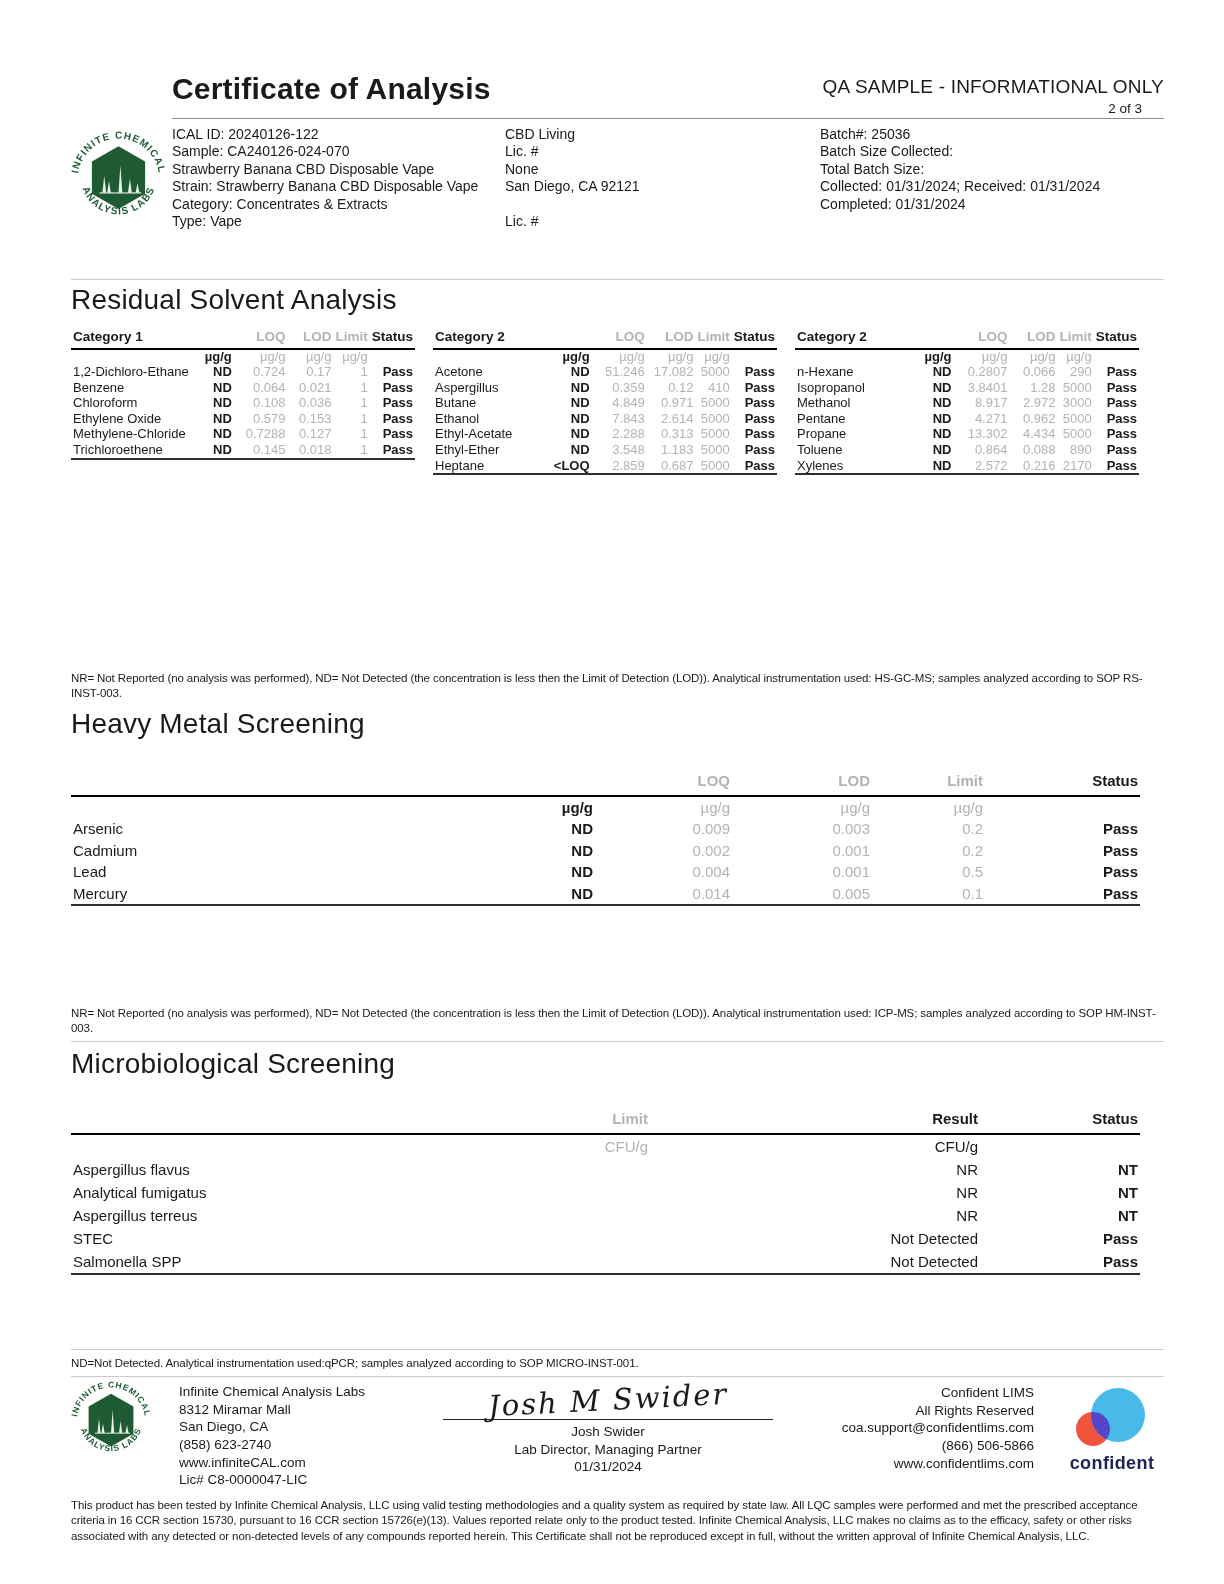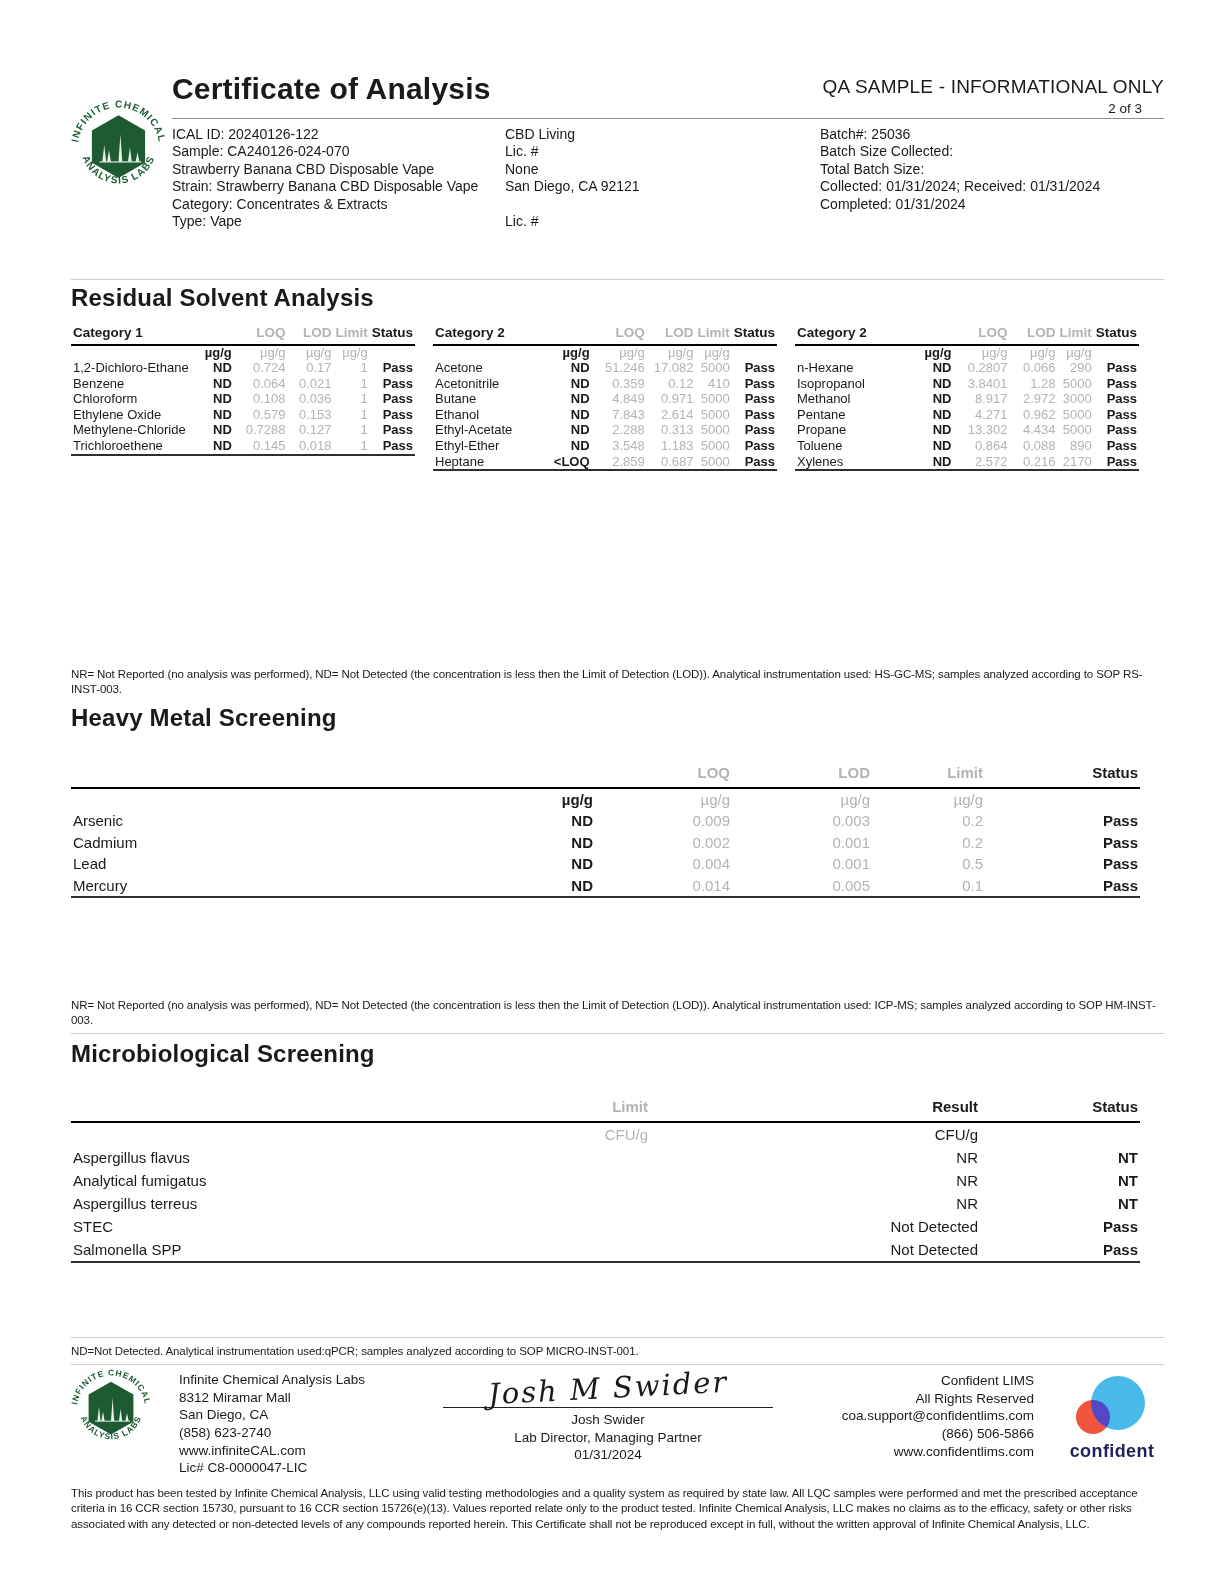--- a/index.html
+++ b/index.html
@@ -5,38 +5,38 @@
   * { margin:0; padding:0; box-sizing:border-box; }
   html,body { background:#ffffff; }
   body {
     width:1224px; height:1584px;
     font-family:"Liberation Sans", sans-serif;
     color:#1a1a1a; overflow:hidden; position:relative;
   }
   .page { padding:66px 60px 0 71px; }
 
   
-  .doc-header { display:flex; align-items:center; }
+  .doc-header { display:flex; align-items:flex-end; }
   .logo-box { width:101px; flex:0 0 101px; padding-top:2px; }
   .header-main { flex:1; }
   .title-row { display:flex; justify-content:space-between; align-items:flex-start; }
   .coa-title { font-size:30px; font-weight:600; letter-spacing:0.2px; padding-top:6px; }
   .qa-block { text-align:right; padding-top:10px; }
   .qa-banner { font-size:19px; font-weight:400; letter-spacing:0.2px; }
   .page-num { font-size:13.5px; margin-top:3px; margin-right:22px; }
   .header-divider { border-top:1px solid #8f8f8f; margin-top:2px; }
   .info-row { display:flex; margin-top:7px; font-size:14px; line-height:17.4px; }
   .info-col-sample { width:333px; }
   .info-col-client { width:315px; }
   .info-col-batch  { flex:1; }
   .info-line { min-height:17.4px; white-space:nowrap; }
 
   
   .hr-light { border-top:1px solid #cbcbcb; width:1093px; }
-  .section-title { font-size:24px; font-weight:700; letter-spacing:0.2px; }
+  .section-title { font-size:28px; font-weight:400; letter-spacing:0.2px; }
   .muted { color:#b3b3b3; }
   .note { font-size:11.5px; line-height:15px; width:1093px; letter-spacing:-0.1px; }
   table { border-collapse:collapse; }
   th, td { white-space:nowrap; padding:0 2px; }
   .head-row th { border-bottom:2px solid #000000; padding-bottom:3px; }
   .num { text-align:right; }
   .c-status { text-align:right; }
   .w600 { font-weight:600; }
 
   
@@ -272,21 +272,21 @@
             <tr>
               <td class="c-name">Acetone</td>
               <td class="c-amount">ND</td>
               <td class="c-loq num muted">51.246</td>
               <td class="c-lod num muted">17.082</td>
               <td class="c-limit num muted">5000</td>
               <td class="c-status w600">Pass</td>
             </tr>
 
             <tr>
-              <td class="c-name">Acetonitrile</td>
+              <td class="c-name">Aspergillus</td>
               <td class="c-amount">ND</td>
               <td class="c-loq num muted">0.359</td>
               <td class="c-lod num muted">0.12</td>
               <td class="c-limit num muted">410</td>
               <td class="c-status w600">Pass</td>
             </tr>
 
             <tr>
               <td class="c-name">Butane</td>
               <td class="c-amount">ND</td>

